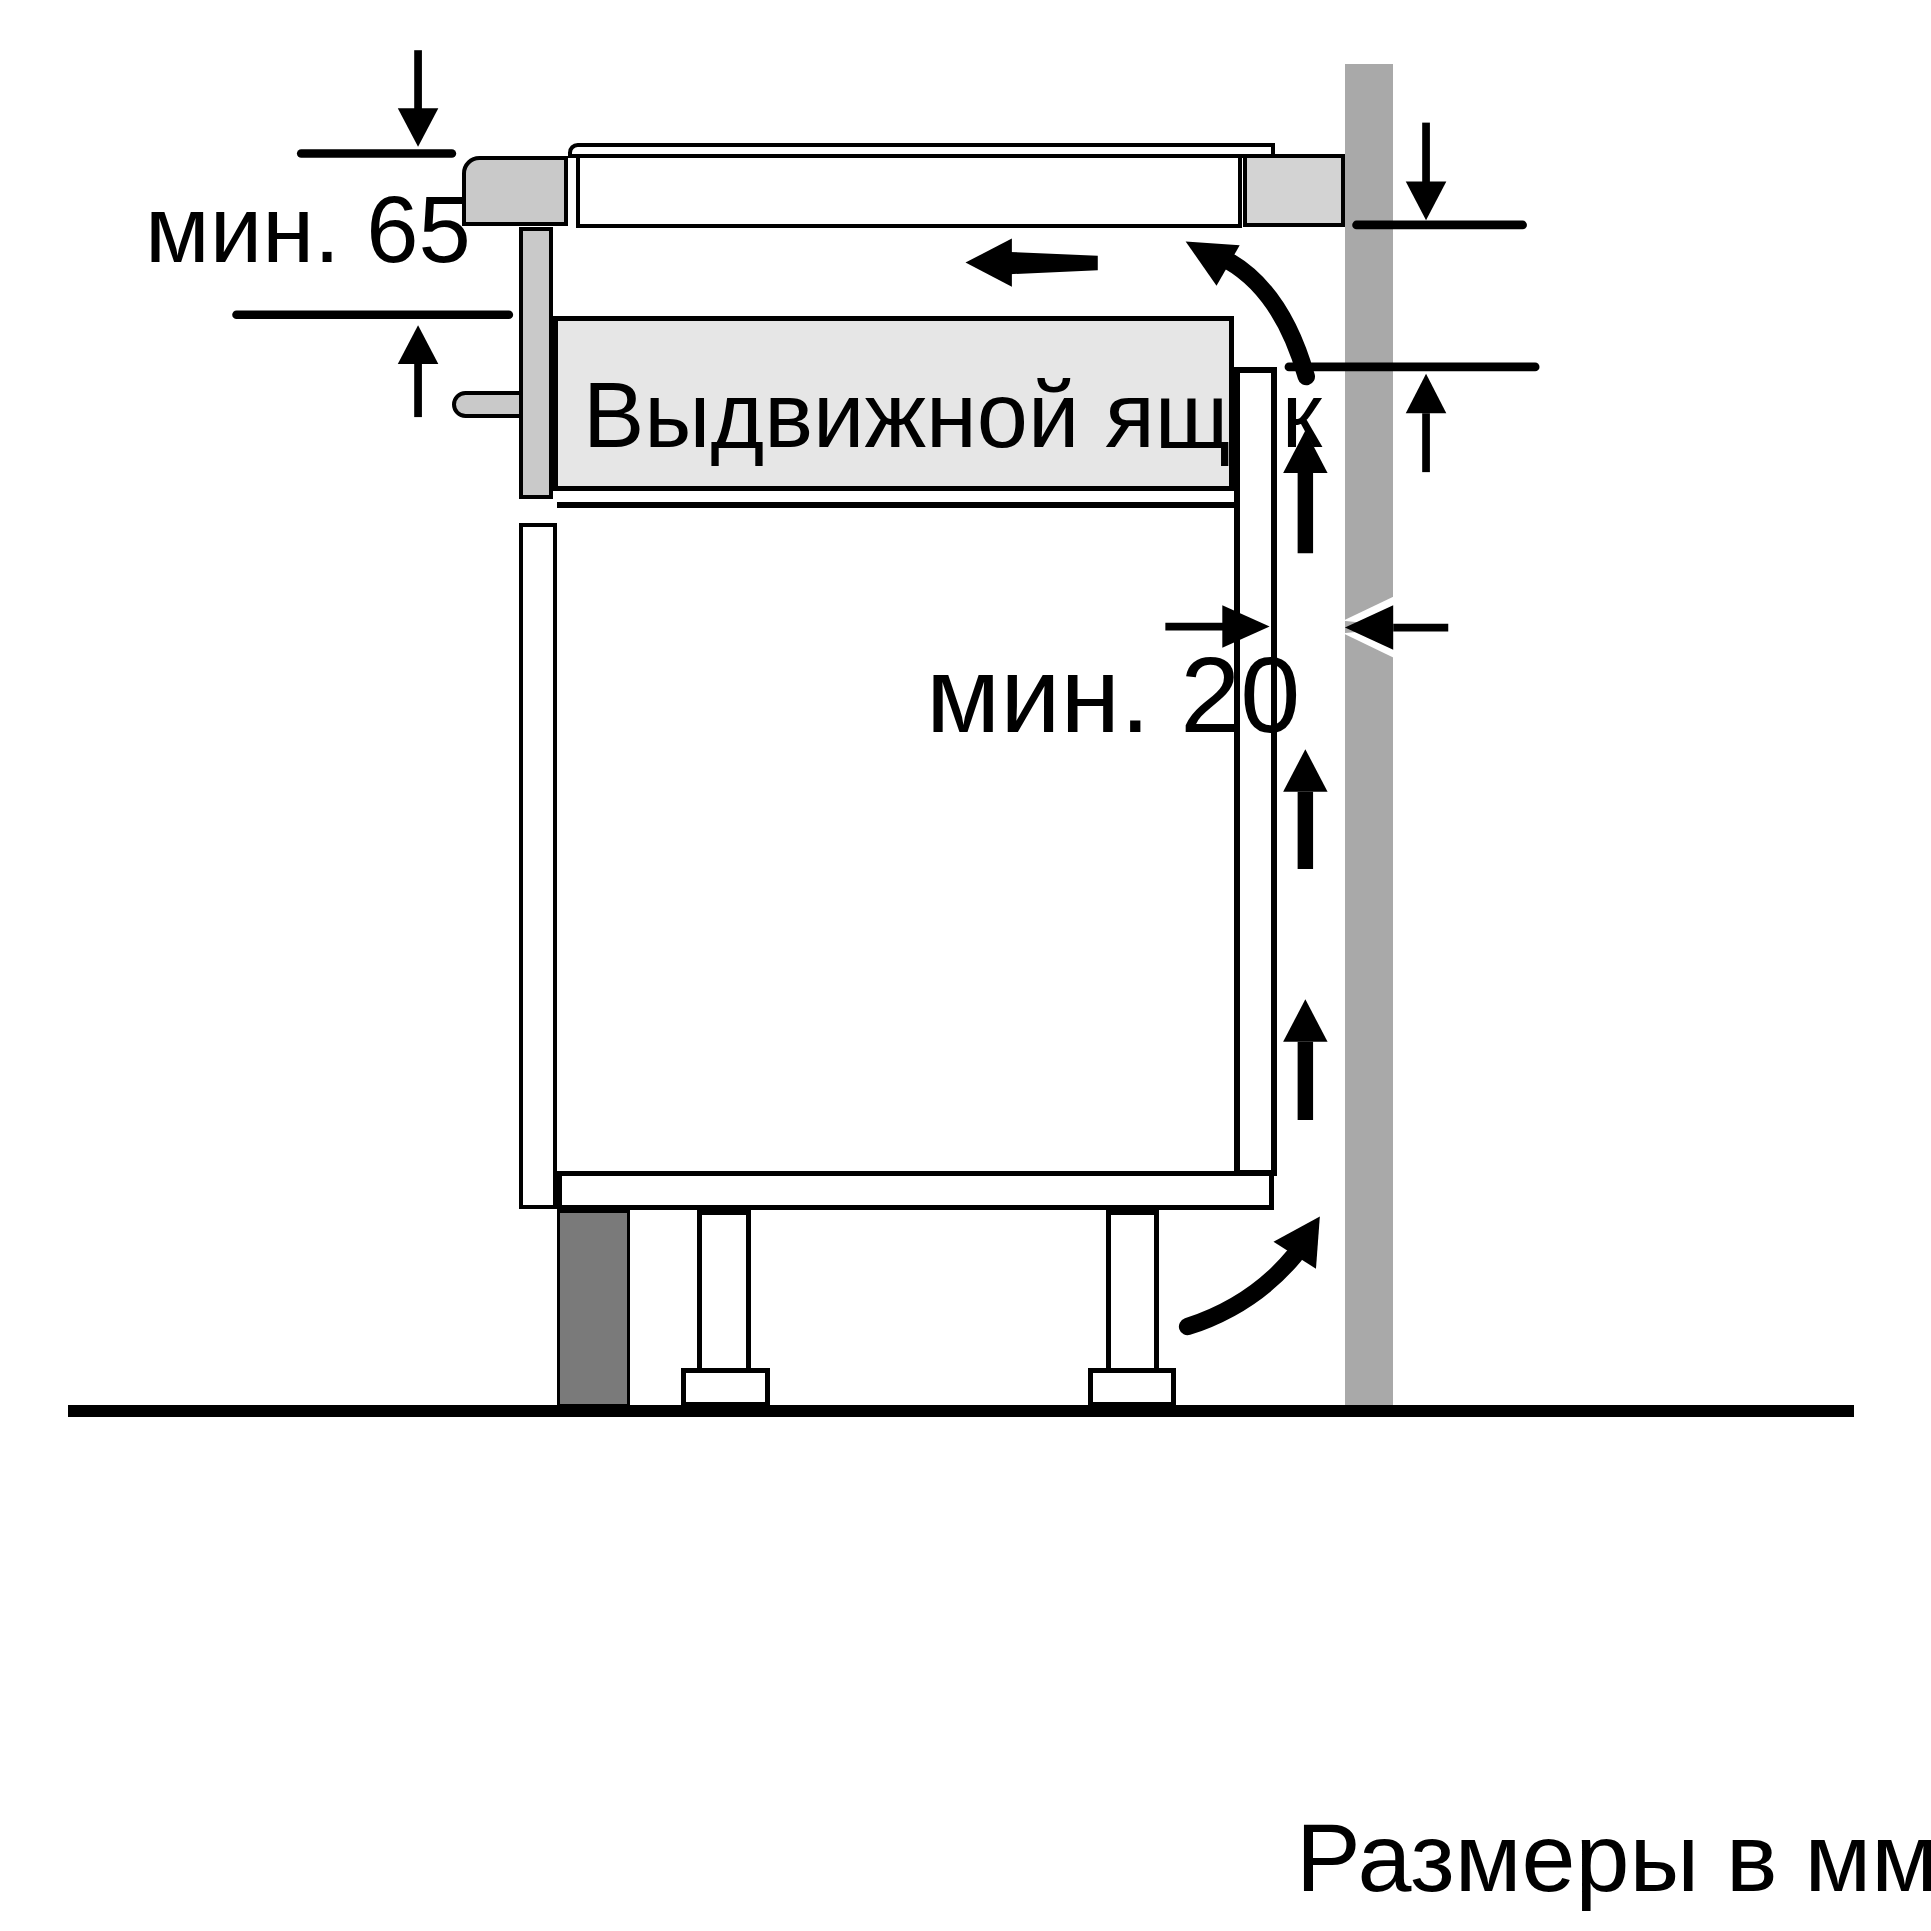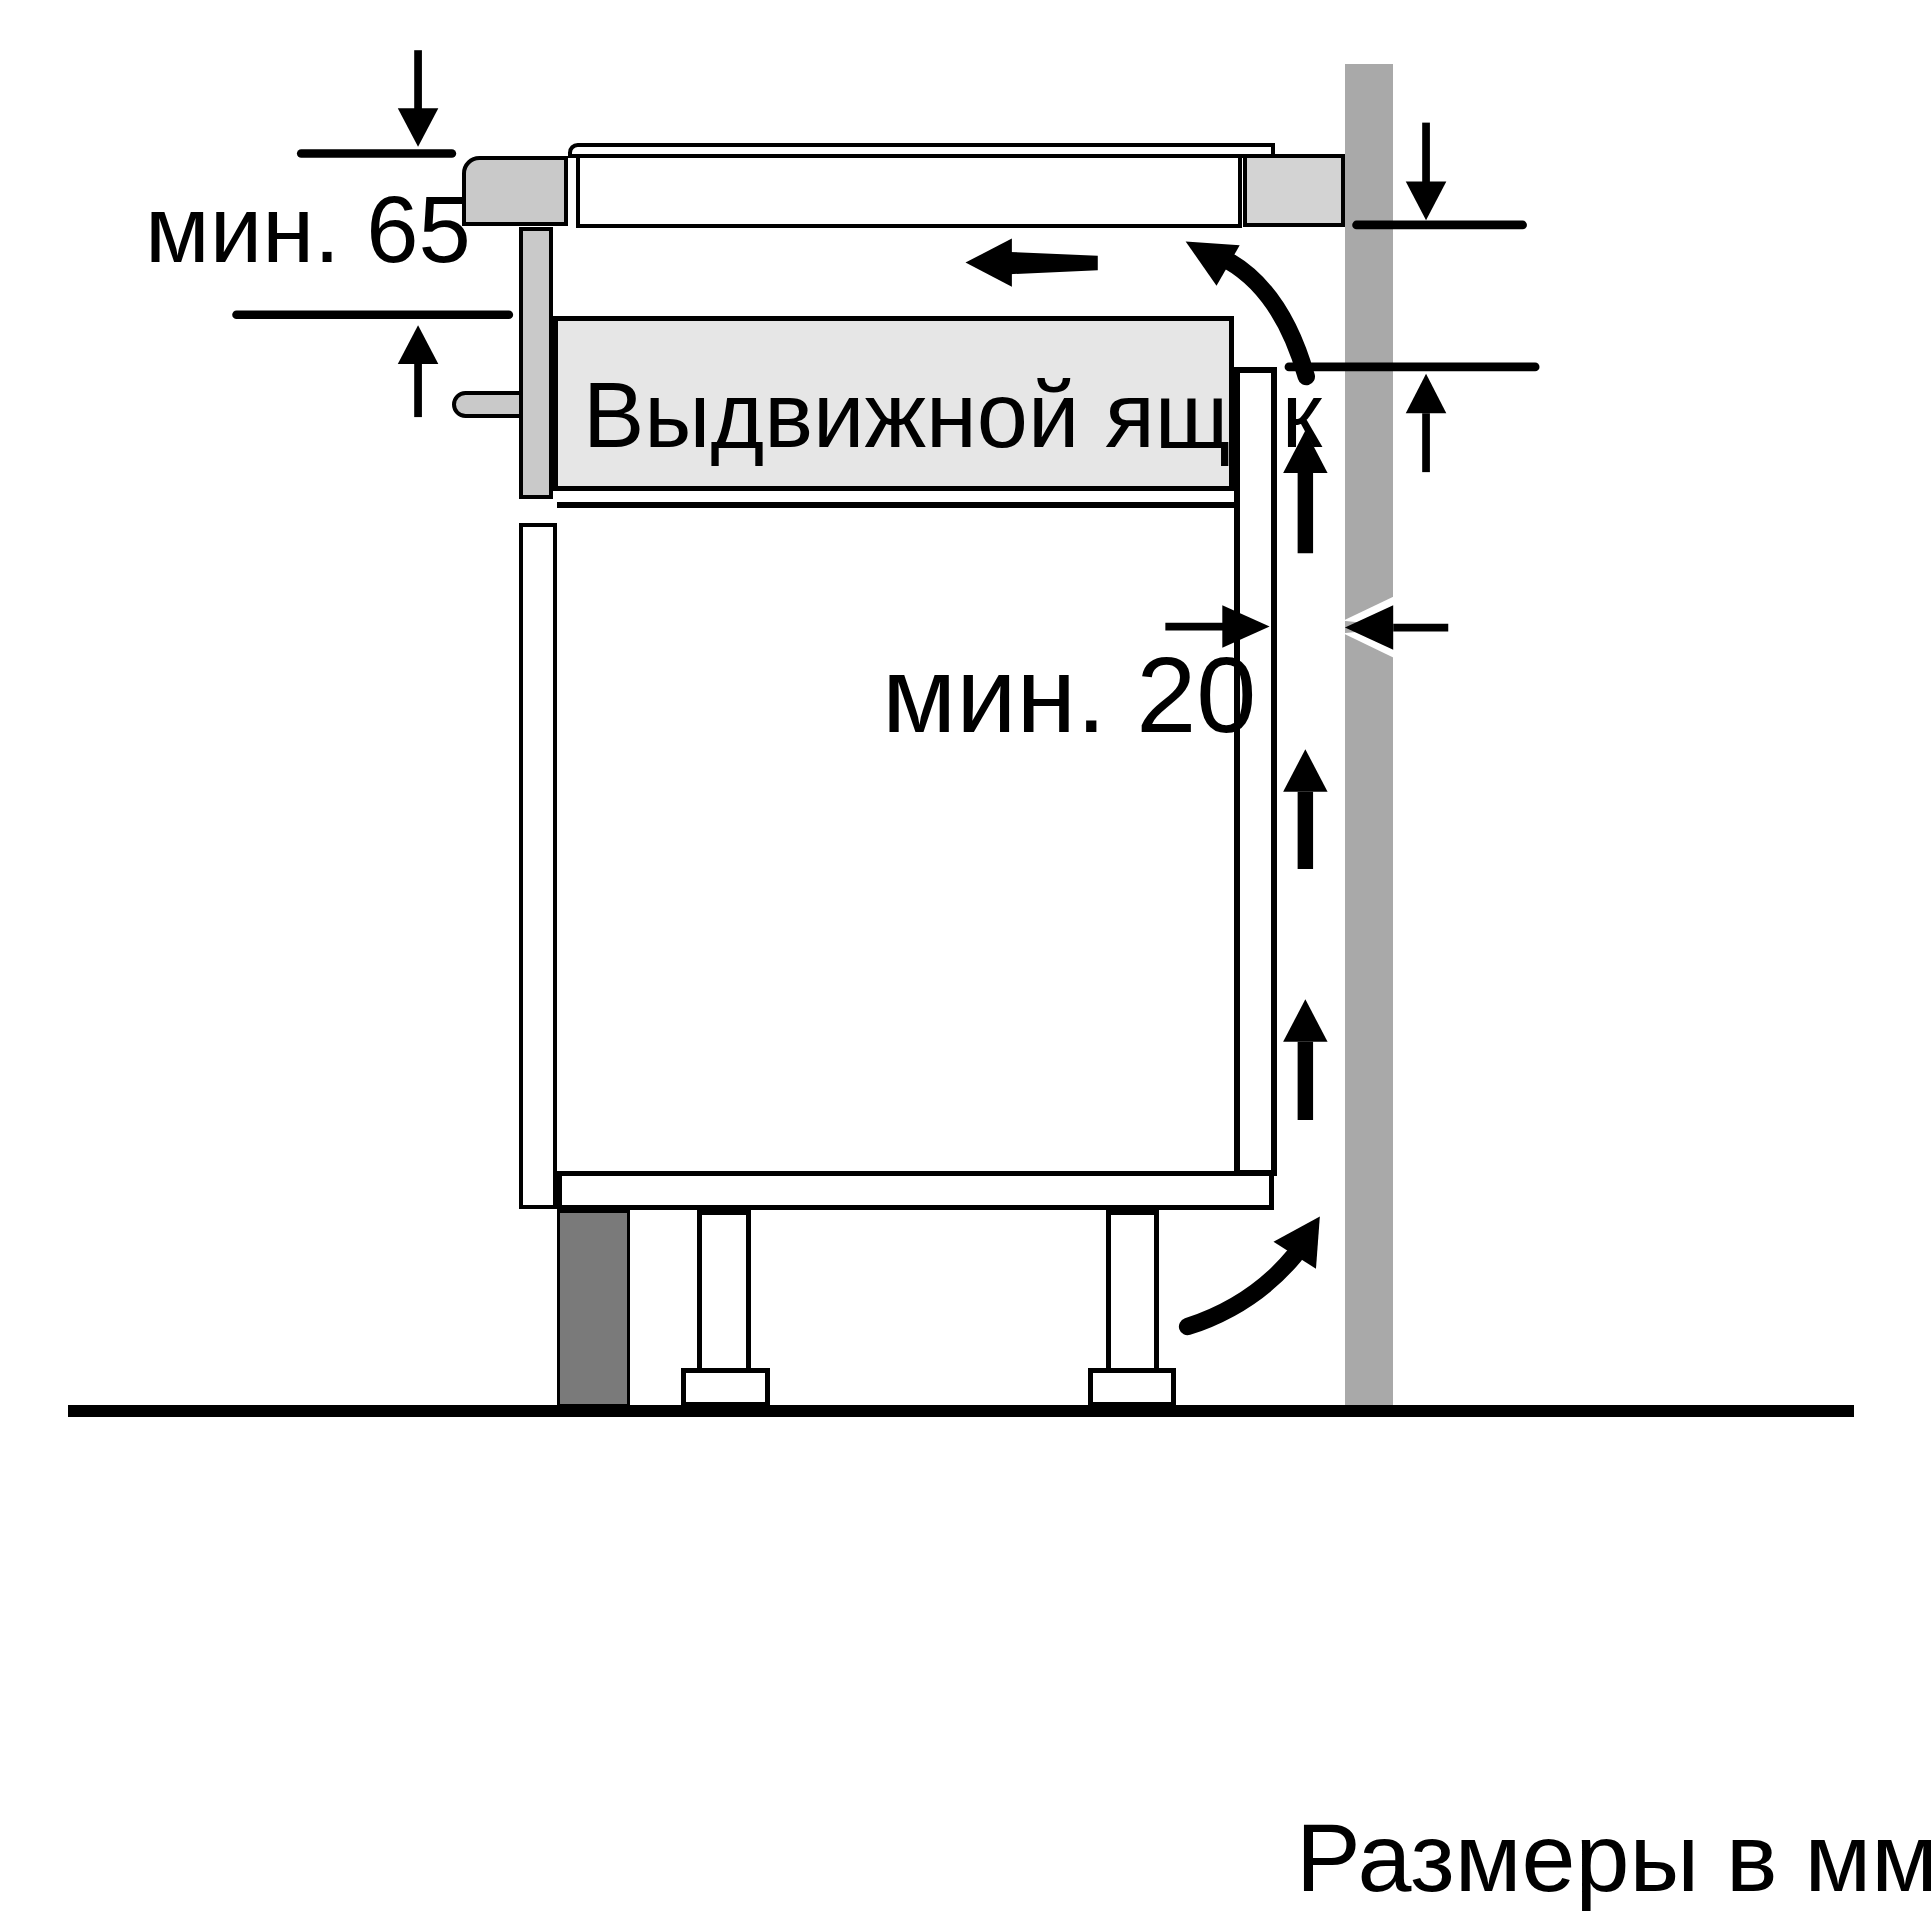--- a/index.html
+++ b/index.html
@@ -104,18 +104,18 @@
       <line class="stroke" x1="1352" y1="1079" x2="1352" y2="1160" stroke-width="16"></line>
 
       <path class="stroke" d="M 1230 1374 Q 1298 1352 1341 1300" stroke-width="18" stroke-linecap="round"></path>
       <polygon class="fill" points="1367,1260 1319,1286 1363,1314"></polygon>
     </g>
   </svg>
 
   <div class="label" style="left:145px;top:183px;font-size:94px;">мин. 65</div>
 
 
-  <div class="label" style="left:882px;top:641px;font-size:108px;">мин. 20</div>
+  <div class="label" style="left:926px;top:641px;font-size:108px;">мин. 20</div>
 
   <div class="label" style="left:1296px;top:1809px;font-size:97px;">Размеры в мм</div>
 
 </div>
 
 
 </body></html>

